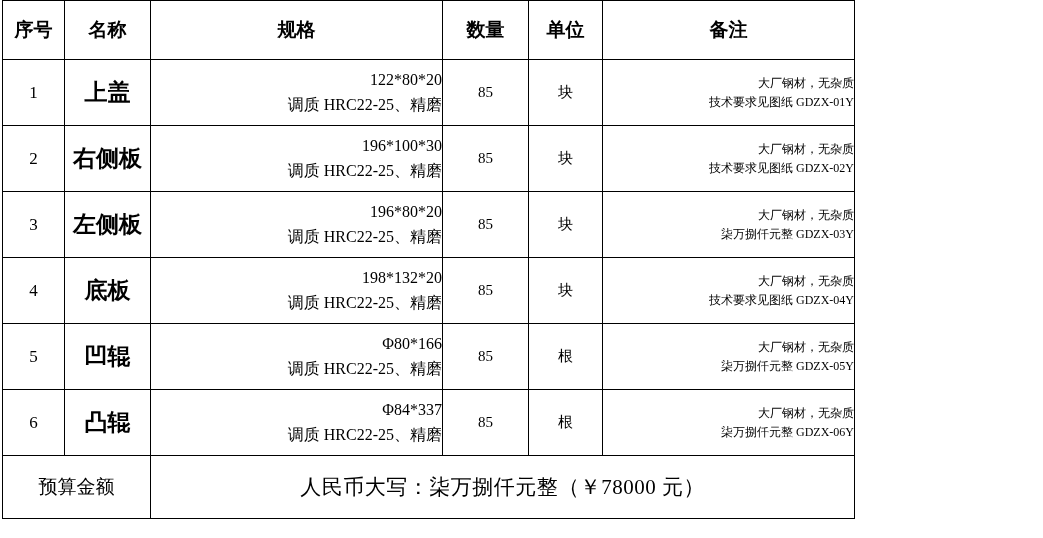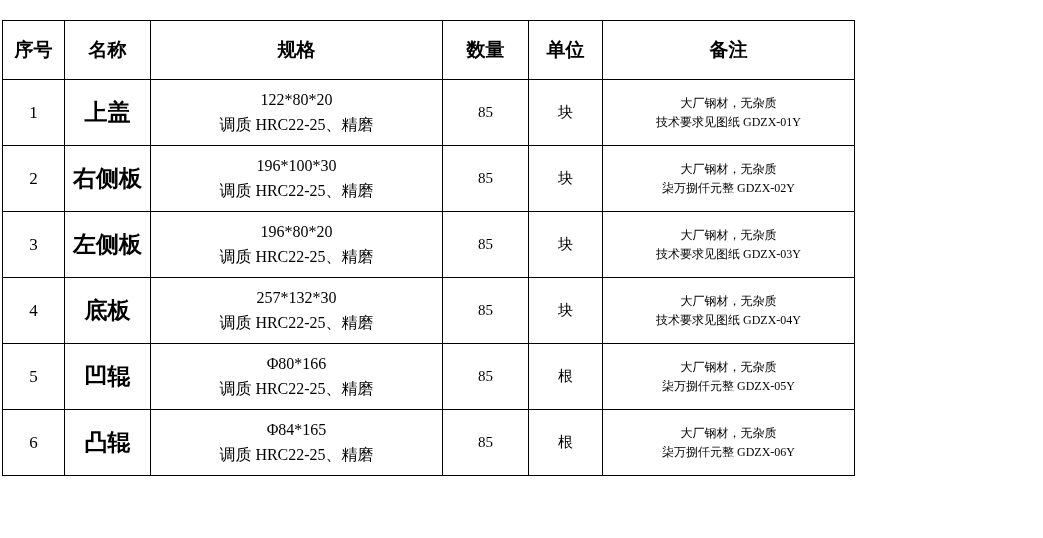--- a/index.html
+++ b/index.html
@@ -16,21 +16,21 @@
   }
   .sheet {
     position: relative;
     width: 1043px;
     height: 538px;
   }
   table.spec-table {
     border-collapse: collapse;
     table-layout: fixed;
     margin-left: 2px;
-    margin-top: 20px;
+    margin-top: 0;
     width: 852px;
   }
   table.spec-table td {
     border: 1px solid #000000;
     text-align: center;
     vertical-align: middle;
     padding: 0;
   }
   
   col.c-seq    { width: 62px; }
@@ -58,20 +58,21 @@
   td.qty-cell, td.unit-cell {
     font-size: 15px;
   }
   .two-line {
     line-height: 1.55;
     font-size: 16px;
   }
   .two-line .l1, .two-line .l2 {
     display: block;
     white-space: nowrap;
+    text-align: right;
   }
   td.remark-cell .two-line {
     font-size: 12px;
   }
   tr.total-row td {
     height: 62px;
   }
   td.total-label {
     font-size: 19px;
   }
@@ -129,50 +130,50 @@
           <span class="two-line">
             <span class="l1">196*100*30</span>
             <span class="l2">调质 HRC22-25、精磨</span>
           </span>
         </td>
         <td class="qty-cell">85</td>
         <td class="unit-cell">块</td>
         <td class="remark-cell">
           <span class="two-line">
             <span class="l1">大厂钢材，无杂质</span>
-            <span class="l2">柒万捌仟元整 GDZX-02Y</span>
+            <span class="l2">技术要求见图纸 GDZX-02Y</span>
           </span>
         </td>
       </tr>
 
       <tr class="body-row">
         <td class="seq-cell">3</td>
         <td class="name-cell">左侧板</td>
         <td class="spec-cell">
           <span class="two-line">
             <span class="l1">196*80*20</span>
             <span class="l2">调质 HRC22-25、精磨</span>
           </span>
         </td>
         <td class="qty-cell">85</td>
         <td class="unit-cell">块</td>
         <td class="remark-cell">
           <span class="two-line">
             <span class="l1">大厂钢材，无杂质</span>
-            <span class="l2">技术要求见图纸 GDZX-03Y</span>
+            <span class="l2">柒万捌仟元整 GDZX-03Y</span>
           </span>
         </td>
       </tr>
 
       <tr class="body-row">
         <td class="seq-cell">4</td>
         <td class="name-cell">底板</td>
         <td class="spec-cell">
           <span class="two-line">
-            <span class="l1">257*132*30</span>
+            <span class="l1">198*132*20</span>
             <span class="l2">调质 HRC22-25、精磨</span>
           </span>
         </td>
         <td class="qty-cell">85</td>
         <td class="unit-cell">块</td>
         <td class="remark-cell">
           <span class="two-line">
             <span class="l1">大厂钢材，无杂质</span>
             <span class="l2">技术要求见图纸 GDZX-04Y</span>
           </span>
@@ -196,29 +197,33 @@
             <span class="l2">柒万捌仟元整 GDZX-05Y</span>
           </span>
         </td>
       </tr>
 
       <tr class="body-row">
         <td class="seq-cell">6</td>
         <td class="name-cell">凸辊</td>
         <td class="spec-cell">
           <span class="two-line">
-            <span class="l1">Φ84*165</span>
+            <span class="l1">Φ84*337</span>
             <span class="l2">调质 HRC22-25、精磨</span>
           </span>
         </td>
         <td class="qty-cell">85</td>
         <td class="unit-cell">根</td>
         <td class="remark-cell">
           <span class="two-line">
             <span class="l1">大厂钢材，无杂质</span>
             <span class="l2">柒万捌仟元整 GDZX-06Y</span>
           </span>
         </td>
       </tr>
 
+      <tr class="total-row">
+        <td class="total-label" colspan="2">预算金额</td>
+        <td class="total-value" colspan="4">人民币大写：柒万捌仟元整（￥78000 元）</td>
+      </tr>
     </tbody>
   </table>
 </div>
 
 </body></html>

